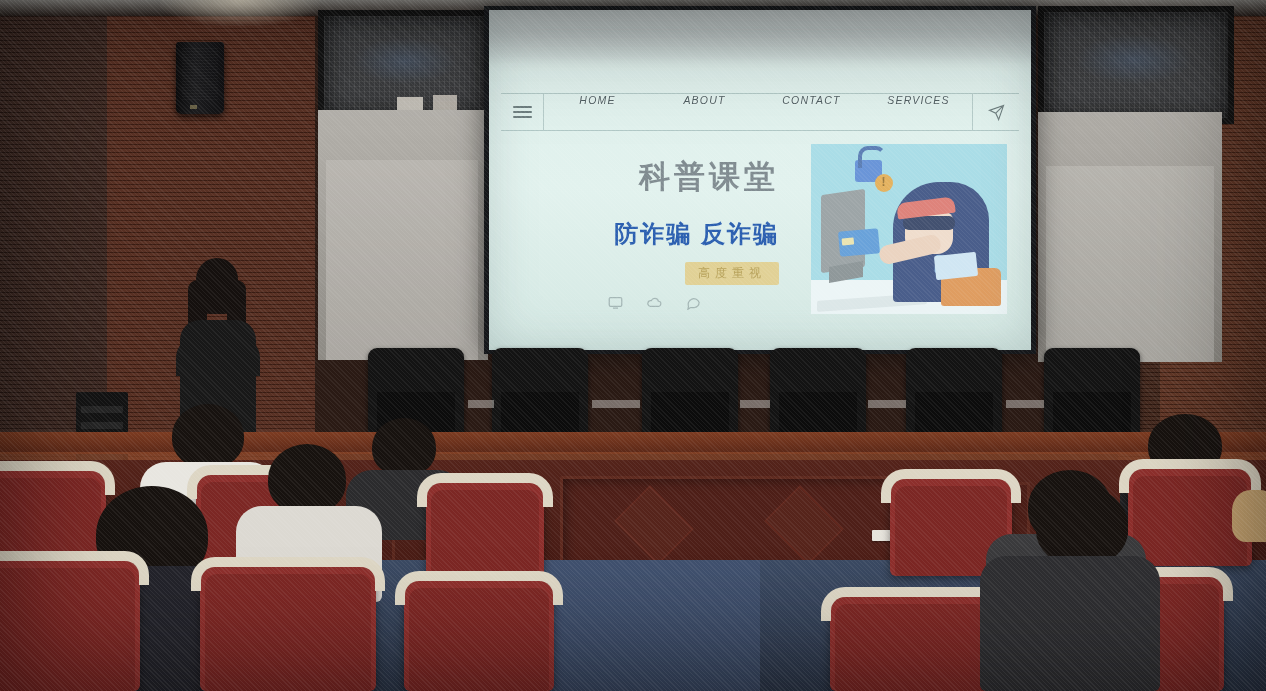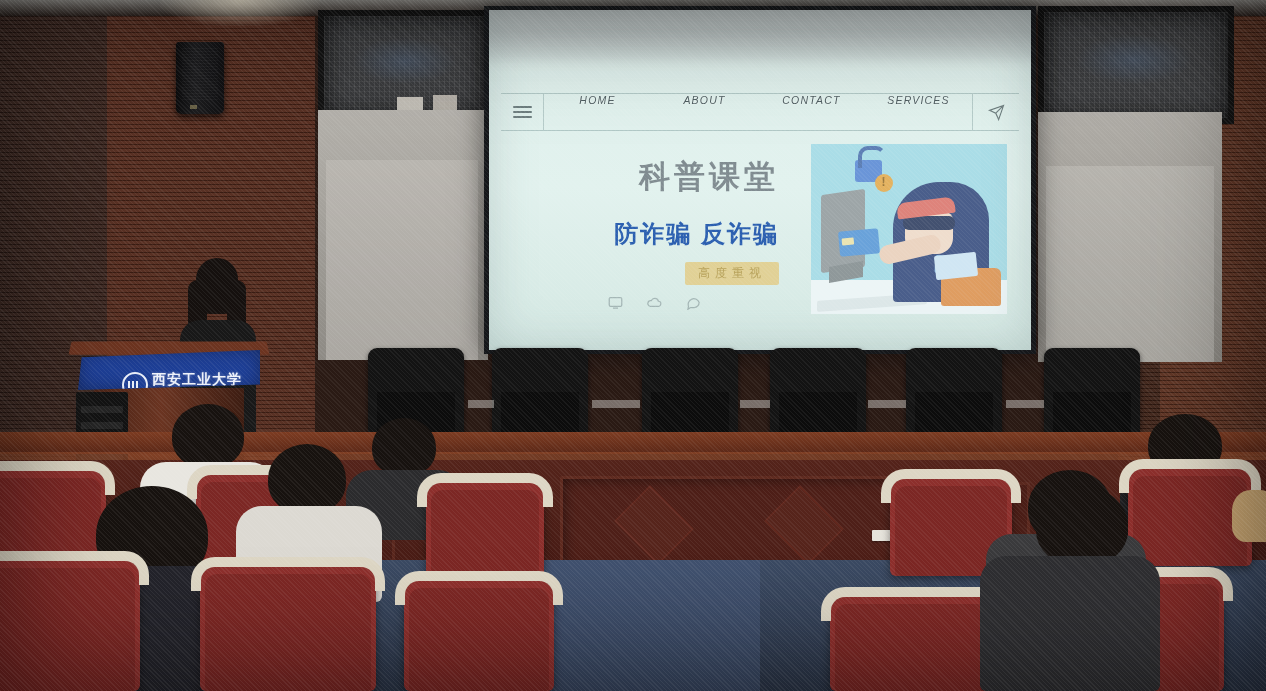--- a/index.html
+++ b/index.html
@@ -256,30 +256,20 @@
   <div class="person">
     <div class="p-hair-l"></div>
     <div class="p-hair-r"></div>
     <div class="p-face"></div>
     <div class="p-glasses"></div>
     <div class="p-hair"></div>
     <div class="p-shoulder"></div>
     <div class="p-body"></div>
   </div>
 
-  <div class="podium">
-    <div class="podium-body"></div>
-    <div class="podium-top"></div>
-    <div class="podium-face">
-      <div class="podium-logo"></div>
-      <div class="podium-cn">西安工业大学</div>
-      <div class="podium-en">XI'AN TECHNOLOGICAL UNIVERSITY</div>
-    </div>
-    <div class="podium-shadow"></div>
-  </div>
 
   <div class="rack">
     <i style="top:14px"></i>
       <i style="top:30px"></i>
       <i style="top:46px"></i>
       <i style="top:62px"></i>
       <i style="top:78px"></i>
   </div>
   <div class="mic-stand"></div>
 

